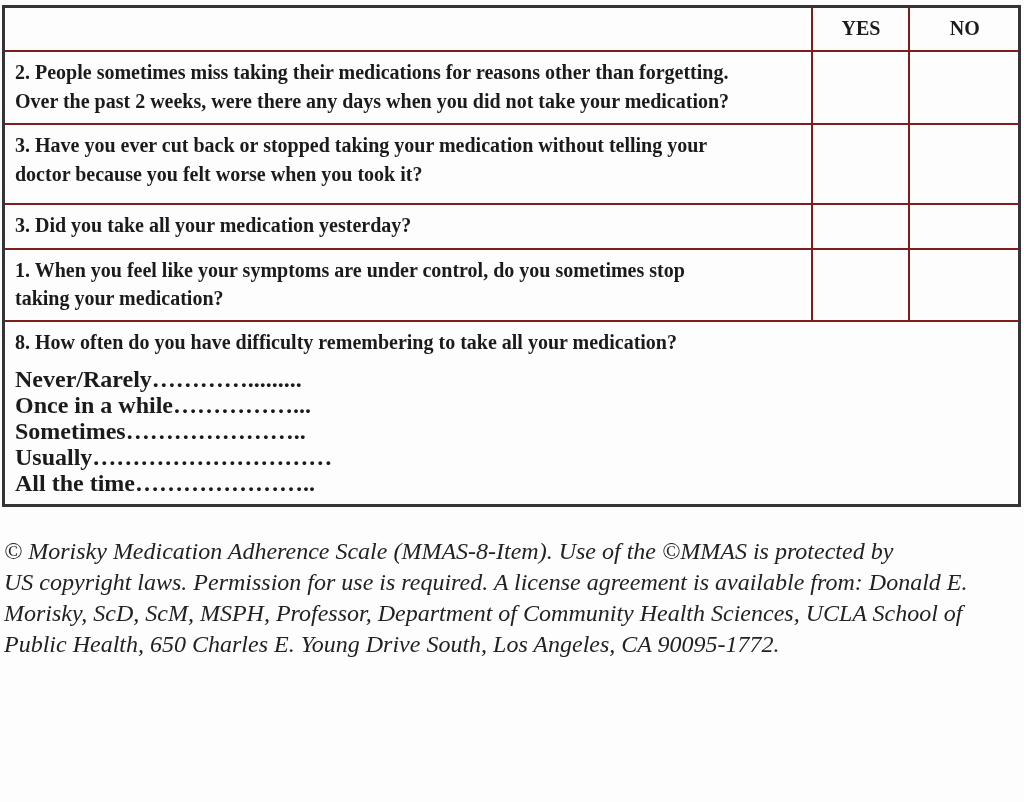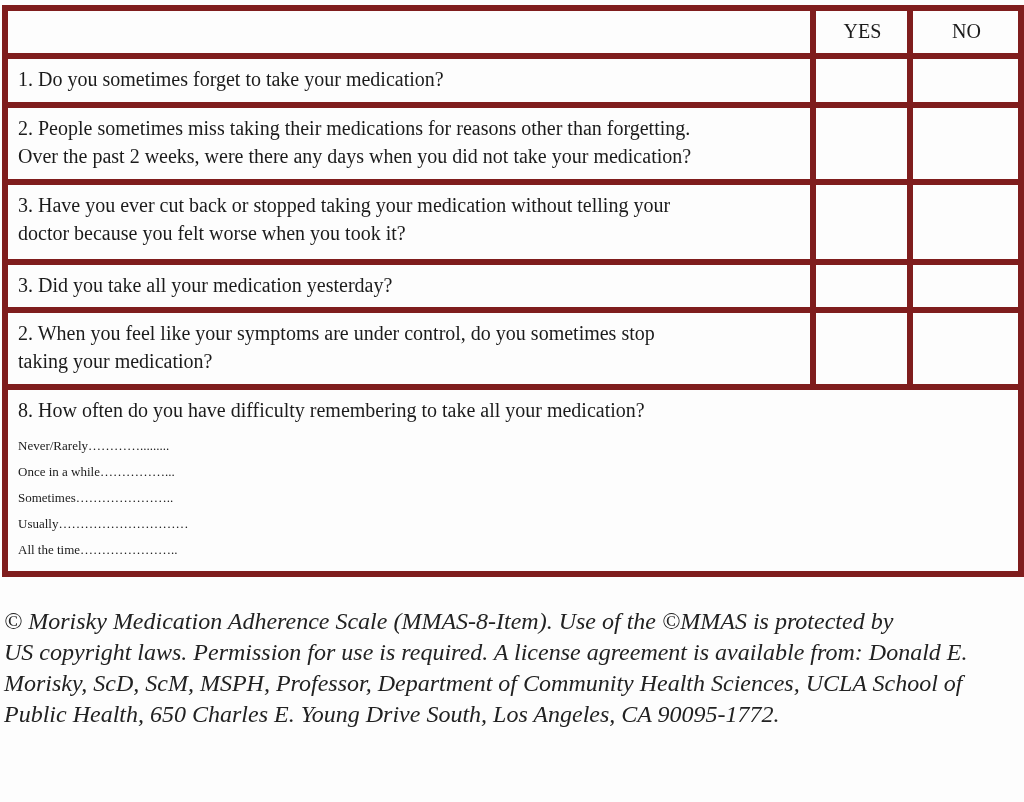--- a/index.html
+++ b/index.html
@@ -12,37 +12,38 @@
     padding:5px 4px 0 2px;
     overflow:hidden;
   }
   table.mmas {
     border-collapse:collapse;
     width:1016px;
     table-layout:fixed;
     border:3px solid #353535;
   }
   table.mmas td {
-    border:6px solid #7f1d1d;
+    border:2px solid #7f1d1d;
     font-size:20px;
     line-height:1.42;
     vertical-align:top;
     padding:6px 8px 8px 10px;
+    font-weight:bold;
   }
   td.qcell { white-space:pre-line; }
   td.hcell {
     text-align:center;
     vertical-align:middle;
     padding:2px;
     font-size:20px;
   }
   td.acell { background:transparent; }
   td.q8cell { padding:8px 8px 6px 10px; }
   .q8-options { margin-top:9px; }
-  .q8-options div { line-height:26px; font-size:13px; }
+  .q8-options div { line-height:26px; font-size:24px; }
   .footer {
     margin:29px 2px 0 2px;
     font-style:italic;
     font-size:24px;
     line-height:31px;
     color:#222222;
     white-space:pre-line;
   }
 </style>
 </head>
@@ -57,25 +58,20 @@
       <col style="width:111px">
     </colgroup>
 
     <tbody>
         <tr style="height:35px">
       <td class="hcell"></td>
       <td class="hcell">YES</td>
       <td class="hcell">NO</td>
     </tr>
 
-    <tr style="height:46px">
-      <td class="qcell">1. Do you sometimes forget to take your medication?</td>
-      <td class="acell"></td>
-      <td class="acell"></td>
-    </tr>
 
     <tr style="height:66px">
       <td class="qcell">2. People sometimes miss taking their medications for reasons other than forgetting.
 Over the past 2 weeks, were there any days when you did not take your medication?</td>
       <td class="acell"></td>
       <td class="acell"></td>
     </tr>
 
     <tr style="height:80px">
       <td class="qcell">3. Have you ever cut back or stopped taking your medication without telling your
@@ -85,21 +81,21 @@
     </tr>
 
 
     <tr style="height:40px">
       <td class="qcell">3. Did you take all your medication yesterday?</td>
       <td class="acell"></td>
       <td class="acell"></td>
     </tr>
 
     <tr style="height:70px">
-      <td class="qcell">2. When you feel like your symptoms are under control, do you sometimes stop
+      <td class="qcell">1. When you feel like your symptoms are under control, do you sometimes stop
 taking your medication?</td>
       <td class="acell"></td>
       <td class="acell"></td>
     </tr>
 
 
     <tr style="height:178px">
       <td class="q8cell" colspan="3">
         <div>8. How often do you have difficulty remembering to take all your medication?</div>
         <div class="q8-options">

